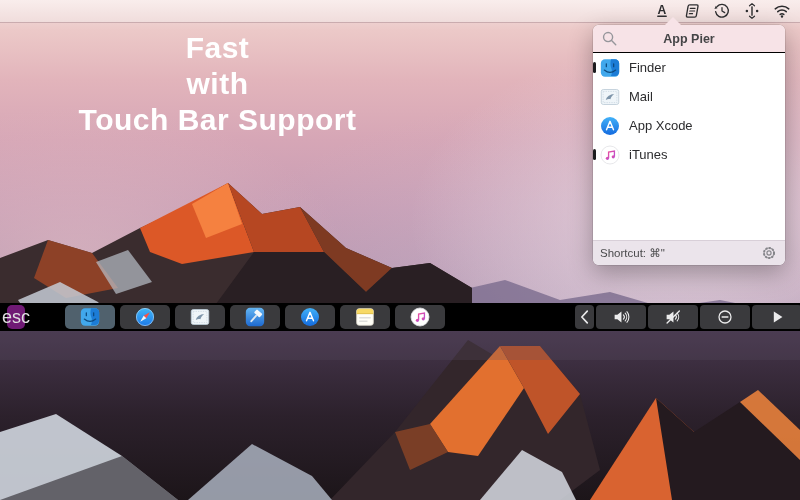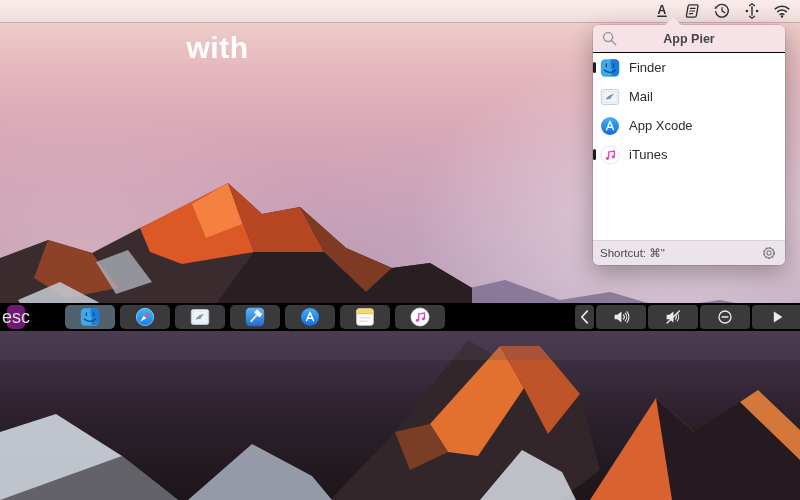--- a/index.html
+++ b/index.html
@@ -145,21 +145,23 @@
           <path d="M2.5,7.6 a11,11 0 0 1 15,0" fill="none" stroke="#2b2b2d" stroke-width="1.7" stroke-linecap="round"></path>
           <path d="M5.3,10.7 a7,7 0 0 1 9.4,0" fill="none" stroke="#2b2b2d" stroke-width="1.7" stroke-linecap="round"></path>
           <path d="M8,13.8 a3.3,3.3 0 0 1 4,0" fill="none" stroke="#2b2b2d" stroke-width="1.7" stroke-linecap="round"></path>
           <circle cx="10" cy="16.1" r="1.3" fill="#2b2b2d"></circle>
         </svg>
       </span>
     </span>
 </div>
 
 <div class="hero">
+  <div>Fast</div>
   <div>with</div>
+  <div>Touch Bar Support</div>
 </div>
 
 <div class="popover">
   <div class="pop-arrow"></div>
   <div class="pop-header">
     <span class="pop-search">
       <svg viewBox="0 0 18 18">
           <circle cx="7.5" cy="7.5" r="4.8" fill="none" stroke="#96969b" stroke-width="1.5"></circle>
           <path d="M11.2,11.2 L15.6,15.6" stroke="#96969b" stroke-width="1.5" stroke-linecap="round"></path>
         </svg>

